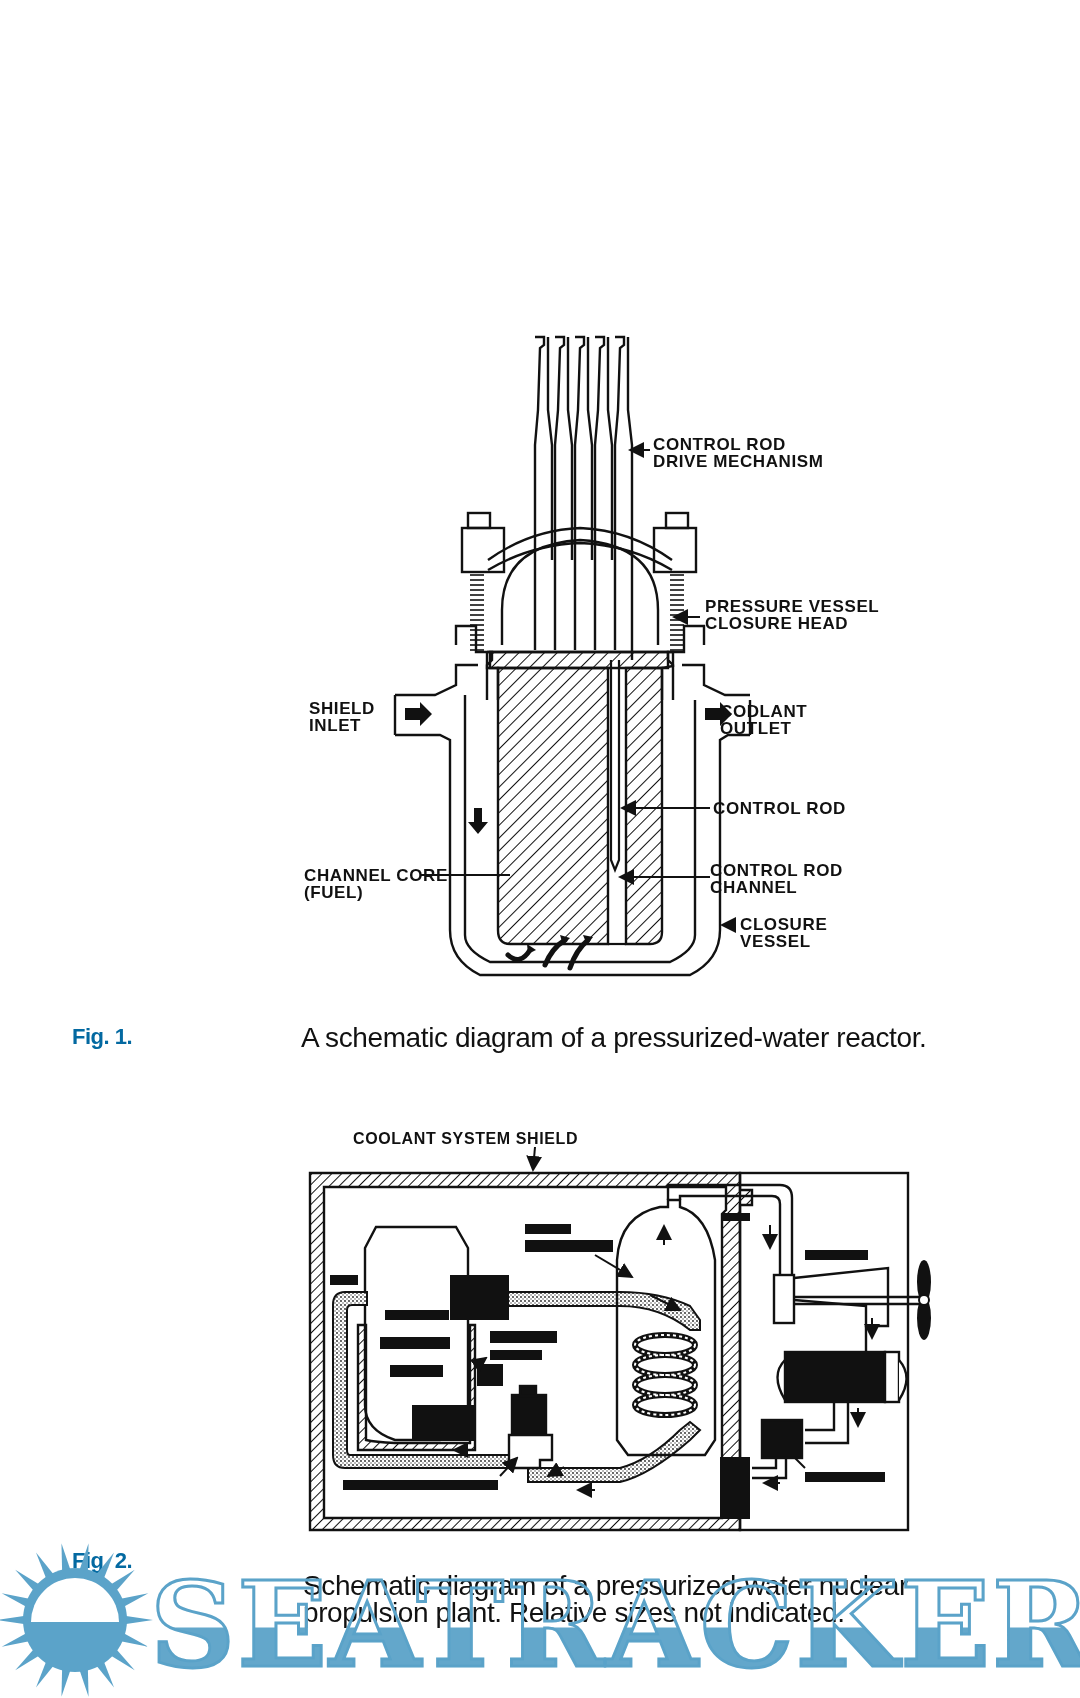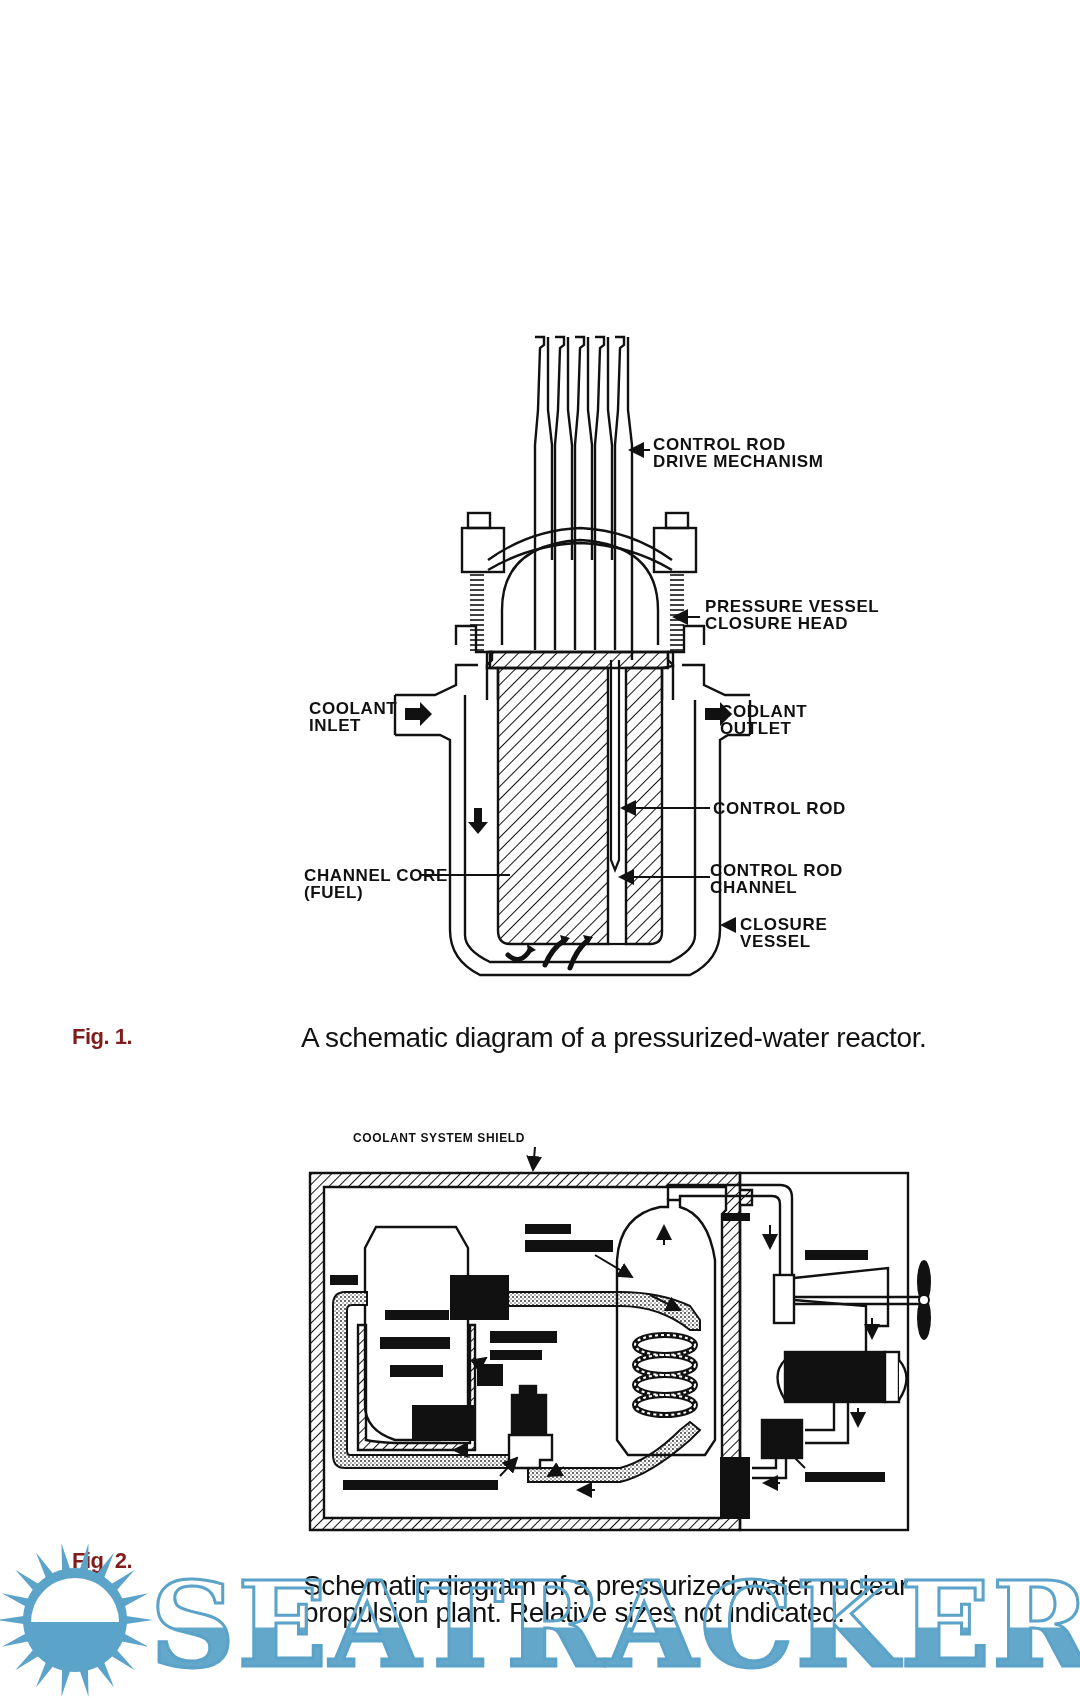--- a/index.html
+++ b/index.html
@@ -1,18 +1,18 @@
 <!DOCTYPE html>
 <html><head>
 <meta charset="utf-8">
 <style>
   html, body { margin: 0; padding: 0; background: #ffffff; }
   body { width: 1080px; height: 1698px; position: relative; overflow: hidden; font-family: "Liberation Sans", sans-serif; color: #111; }
   .lbl { position: absolute; font-family: "Liberation Sans", sans-serif; font-weight: bold; font-size: 17px; line-height: 17px; letter-spacing: 0.6px; color: #111; white-space: pre-line; }
-  .fig-num { position: absolute; font-family: "Liberation Sans", sans-serif; font-weight: bold; font-size: 22px; color: #7f1d1d; letter-spacing: -0.5px; }
+  .fig-num { position: absolute; font-family: "Liberation Sans", sans-serif; font-weight: bold; font-size: 22px; color: #0369a1; letter-spacing: -0.5px; }
   .caption { position: absolute; font-family: "Liberation Sans", sans-serif; font-size: 28px; color: #111; letter-spacing: -0.4px; line-height: 27px; white-space: pre-line; }
   svg { position: absolute; left: 0; top: 0; }
   .wm-text { position: absolute; left: 150px; top: 1560px; font-family: "DejaVu Serif", serif; font-weight: bold; font-size: 118px; letter-spacing: 2px; color: transparent; -webkit-text-stroke: 3px #5ba3c9; white-space: nowrap; line-height: 130px; }
   .wm-fill { position: absolute; left: 150px; top: 1560px; font-family: "DejaVu Serif", serif; font-weight: bold; font-size: 118px; letter-spacing: 2px; color: #5ba3c9; white-space: nowrap; line-height: 130px; clip-path: inset(52% 0 0 0); opacity: 0.95; }
 </style>
 </head>
 <body>
 
 <svg width="1080" height="1060" viewBox="0 0 1080 1060">
   <defs>
@@ -141,21 +141,21 @@
     <line x1="420" y1="875" x2="510" y2="875"></line>
     <line x1="710" y1="877" x2="620" y2="877" marker-end="url(#ah)"></line>
     <line x1="736" y1="925" x2="722" y2="925" marker-end="url(#ah)"></line>
   </g>
 </svg>
 
 <div class="lbl" style="left:653px; top:436px;">CONTROL ROD
 DRIVE MECHANISM</div>
 <div class="lbl" style="left:705px; top:598px;">PRESSURE VESSEL
 CLOSURE HEAD</div>
-<div class="lbl" style="left:309px; top:700px;">COOLANT
+<div class="lbl" style="left:309px; top:700px;">SHIELD
 INLET</div>
 <div class="lbl" style="left:720px; top:703px;">CODLANT
 OUTLET</div>
 <div class="lbl" style="left:713px; top:800px;">CONTROL ROD</div>
 <div class="lbl" style="left:304px; top:867px;">CHANNEL CORE
 (FUEL)</div>
 <div class="lbl" style="left:710px; top:862px;">CONTROL ROD
 CHANNEL</div>
 <div class="lbl" style="left:740px; top:916px;">CLOSURE
 VESSEL</div>
@@ -268,21 +268,21 @@
     <line x1="564" y1="1467" x2="548" y2="1476" marker-end="url(#ah)"></line>
     <line x1="470" y1="1450" x2="454" y2="1450" marker-end="url(#ah)"></line>
     <line x1="595" y1="1490" x2="578" y2="1490" marker-end="url(#ah)"></line>
     <line x1="780" y1="1483" x2="764" y2="1483" marker-end="url(#ah)"></line>
     <line x1="500" y1="1476" x2="517" y2="1458" marker-end="url(#ah)"></line>
     <line x1="805" y1="1468" x2="795" y2="1458"></line>
     <line x1="475" y1="1366" x2="486" y2="1358" marker-end="url(#ah)"></line>
   </g>
 </svg>
 
-<div class="lbl" style="left:353px; top:1130px; font-size:12px;">COOLANT SYSTEM SHIELD</div>
+<div class="lbl" style="left:353px; top:1130px; font-size:16px;">COOLANT SYSTEM SHIELD</div>
 
 <div class="fig-num" style="left:72px; top:1548px;">Fig. 2.</div>
 <div class="caption" style="left:303px; top:1548px;margin-top:24px;">Schematic diagram of a pressurized-water nuclear
 propulsion plant. Relative sizes not indicated.</div>
 
 <svg width="160" height="160" viewBox="0 0 160 160" style="left:-5px; top:1540px;">
   <g fill="#5ba3c9" id="sunrays">
       <path d="M127.77901752162458,75.39940387902925 L158,80 L127.77901752162458,84.60059612097075 Z"></path>
       <path d="M126.47108673814917,92.01824019461318 L153.29602442130084,106.67757117940216 L123.32409364879331,100.66453264679816 Z"></path>
       <path d="M119.55805705385676,107.18749937239198 L139.75146656328027,130.13743355555005 L113.64364468639285,114.23602155940071 Z"></path>

